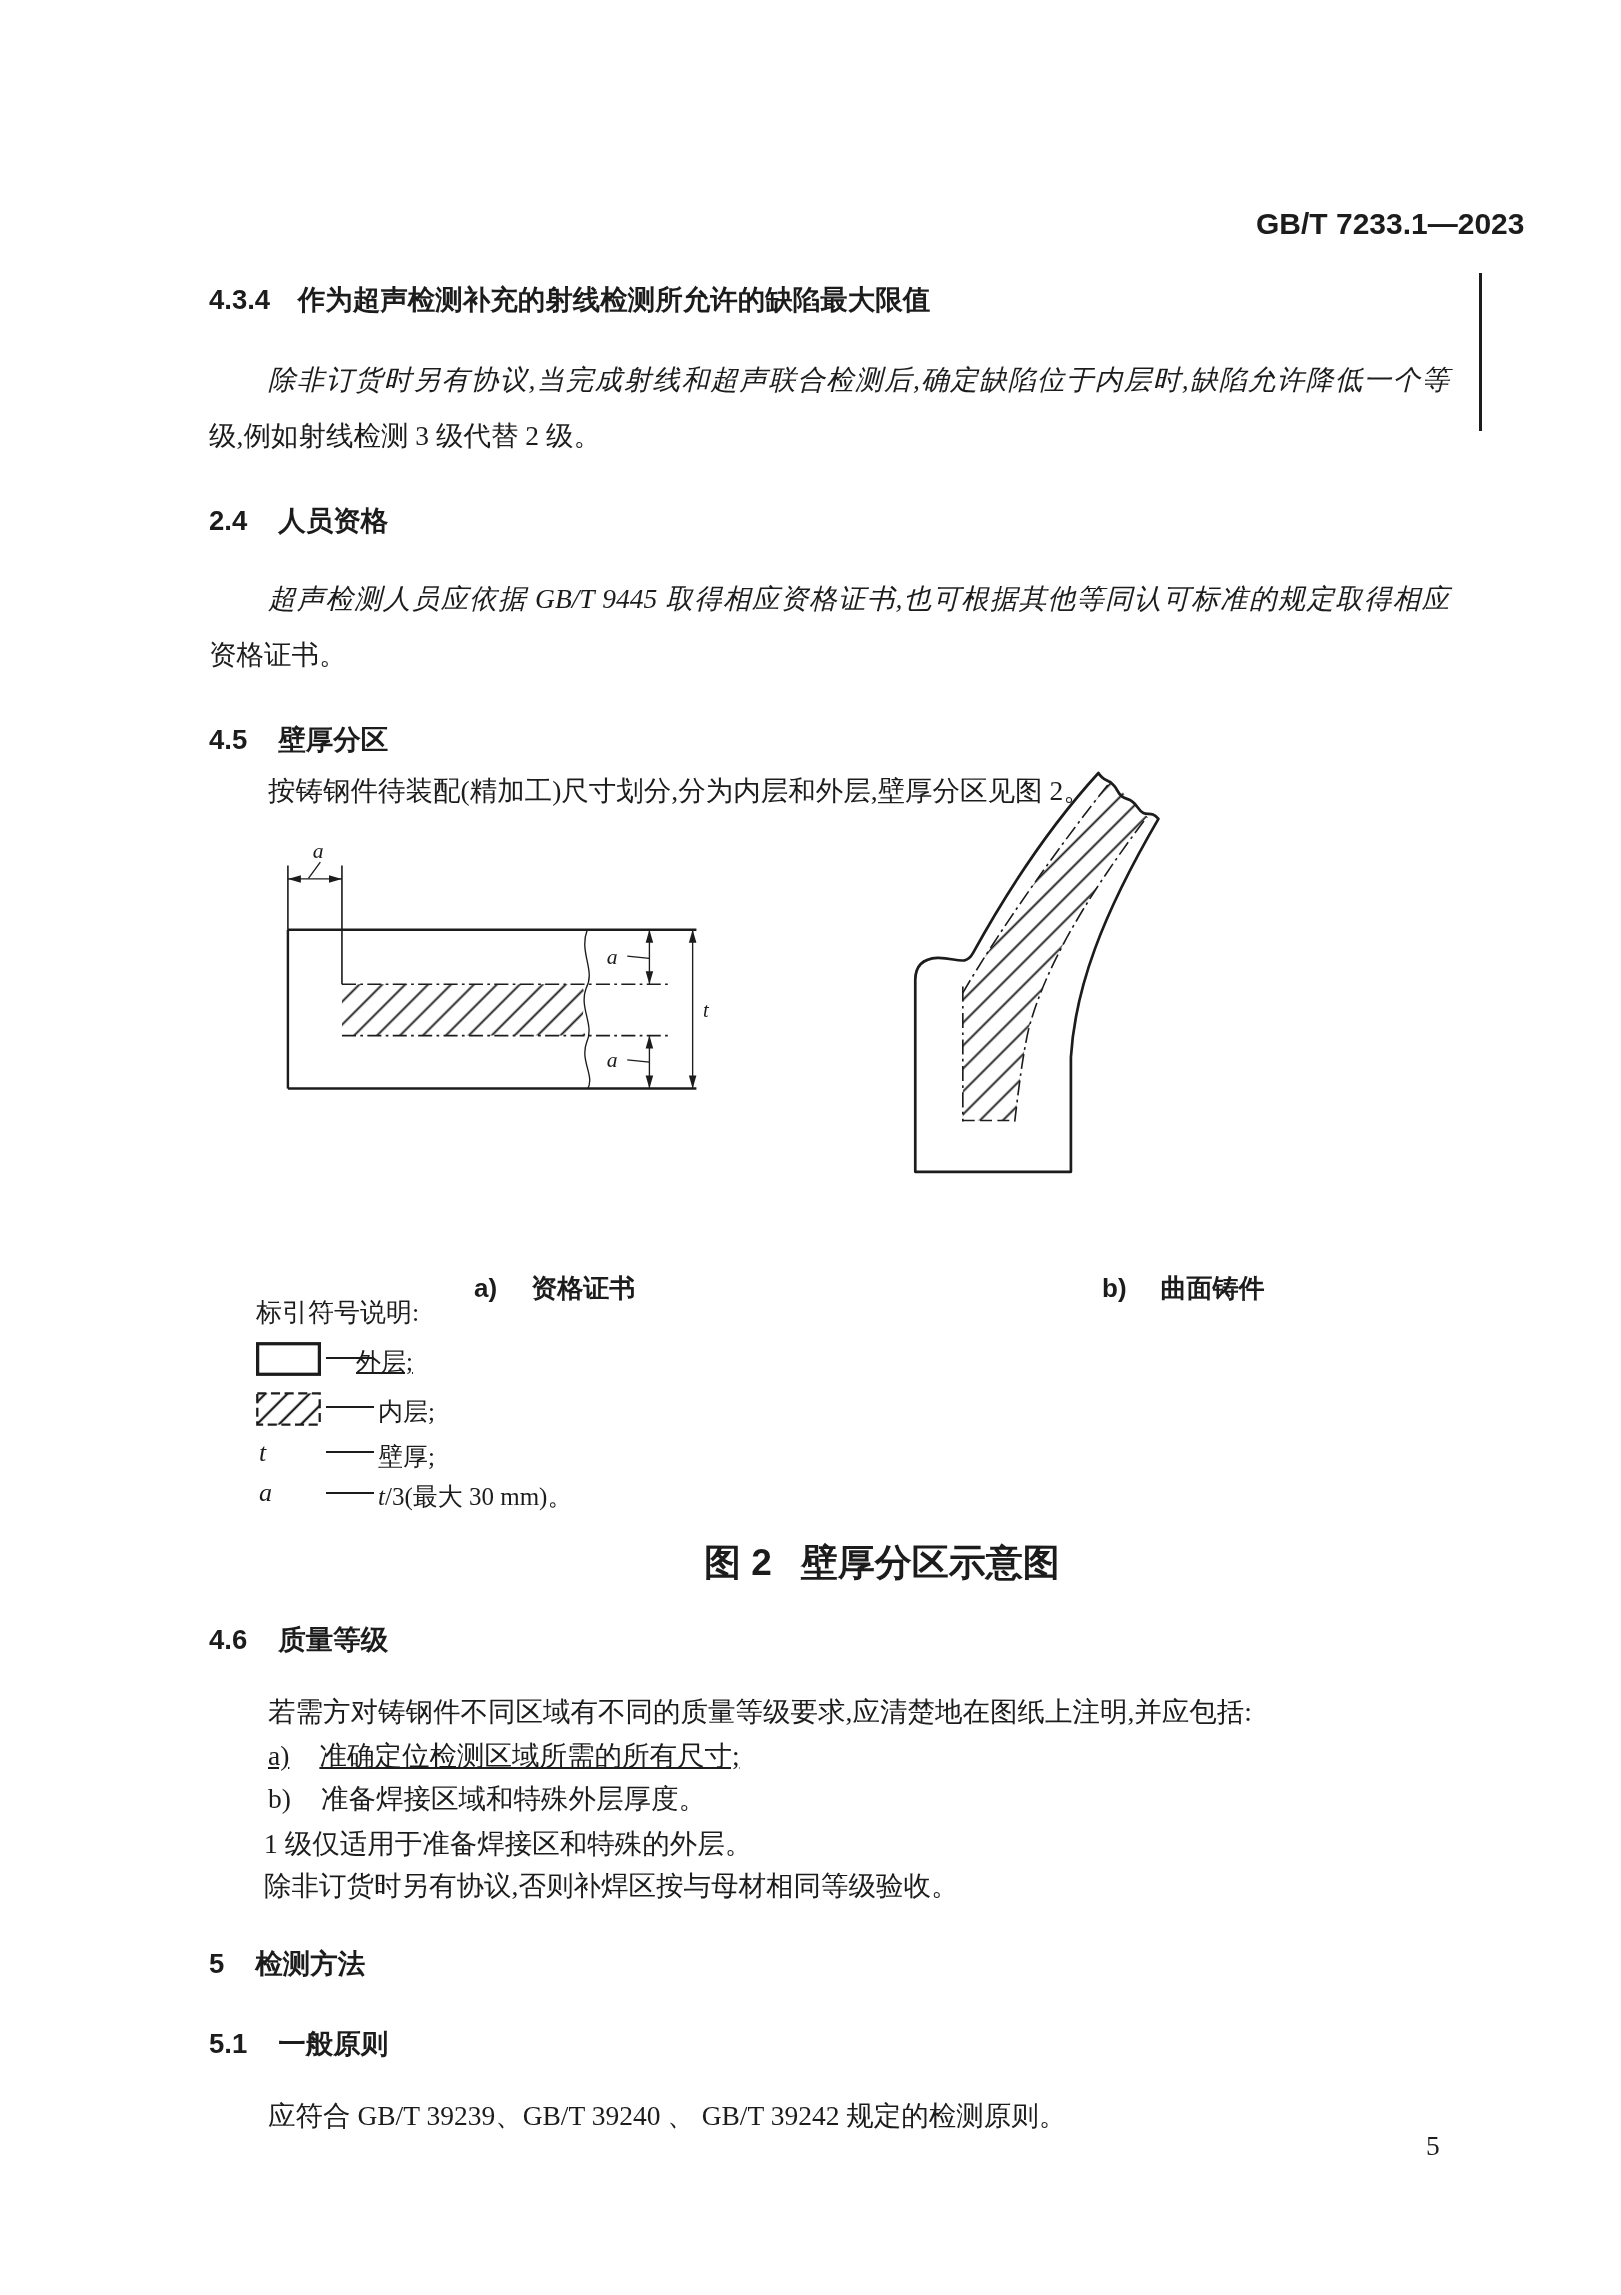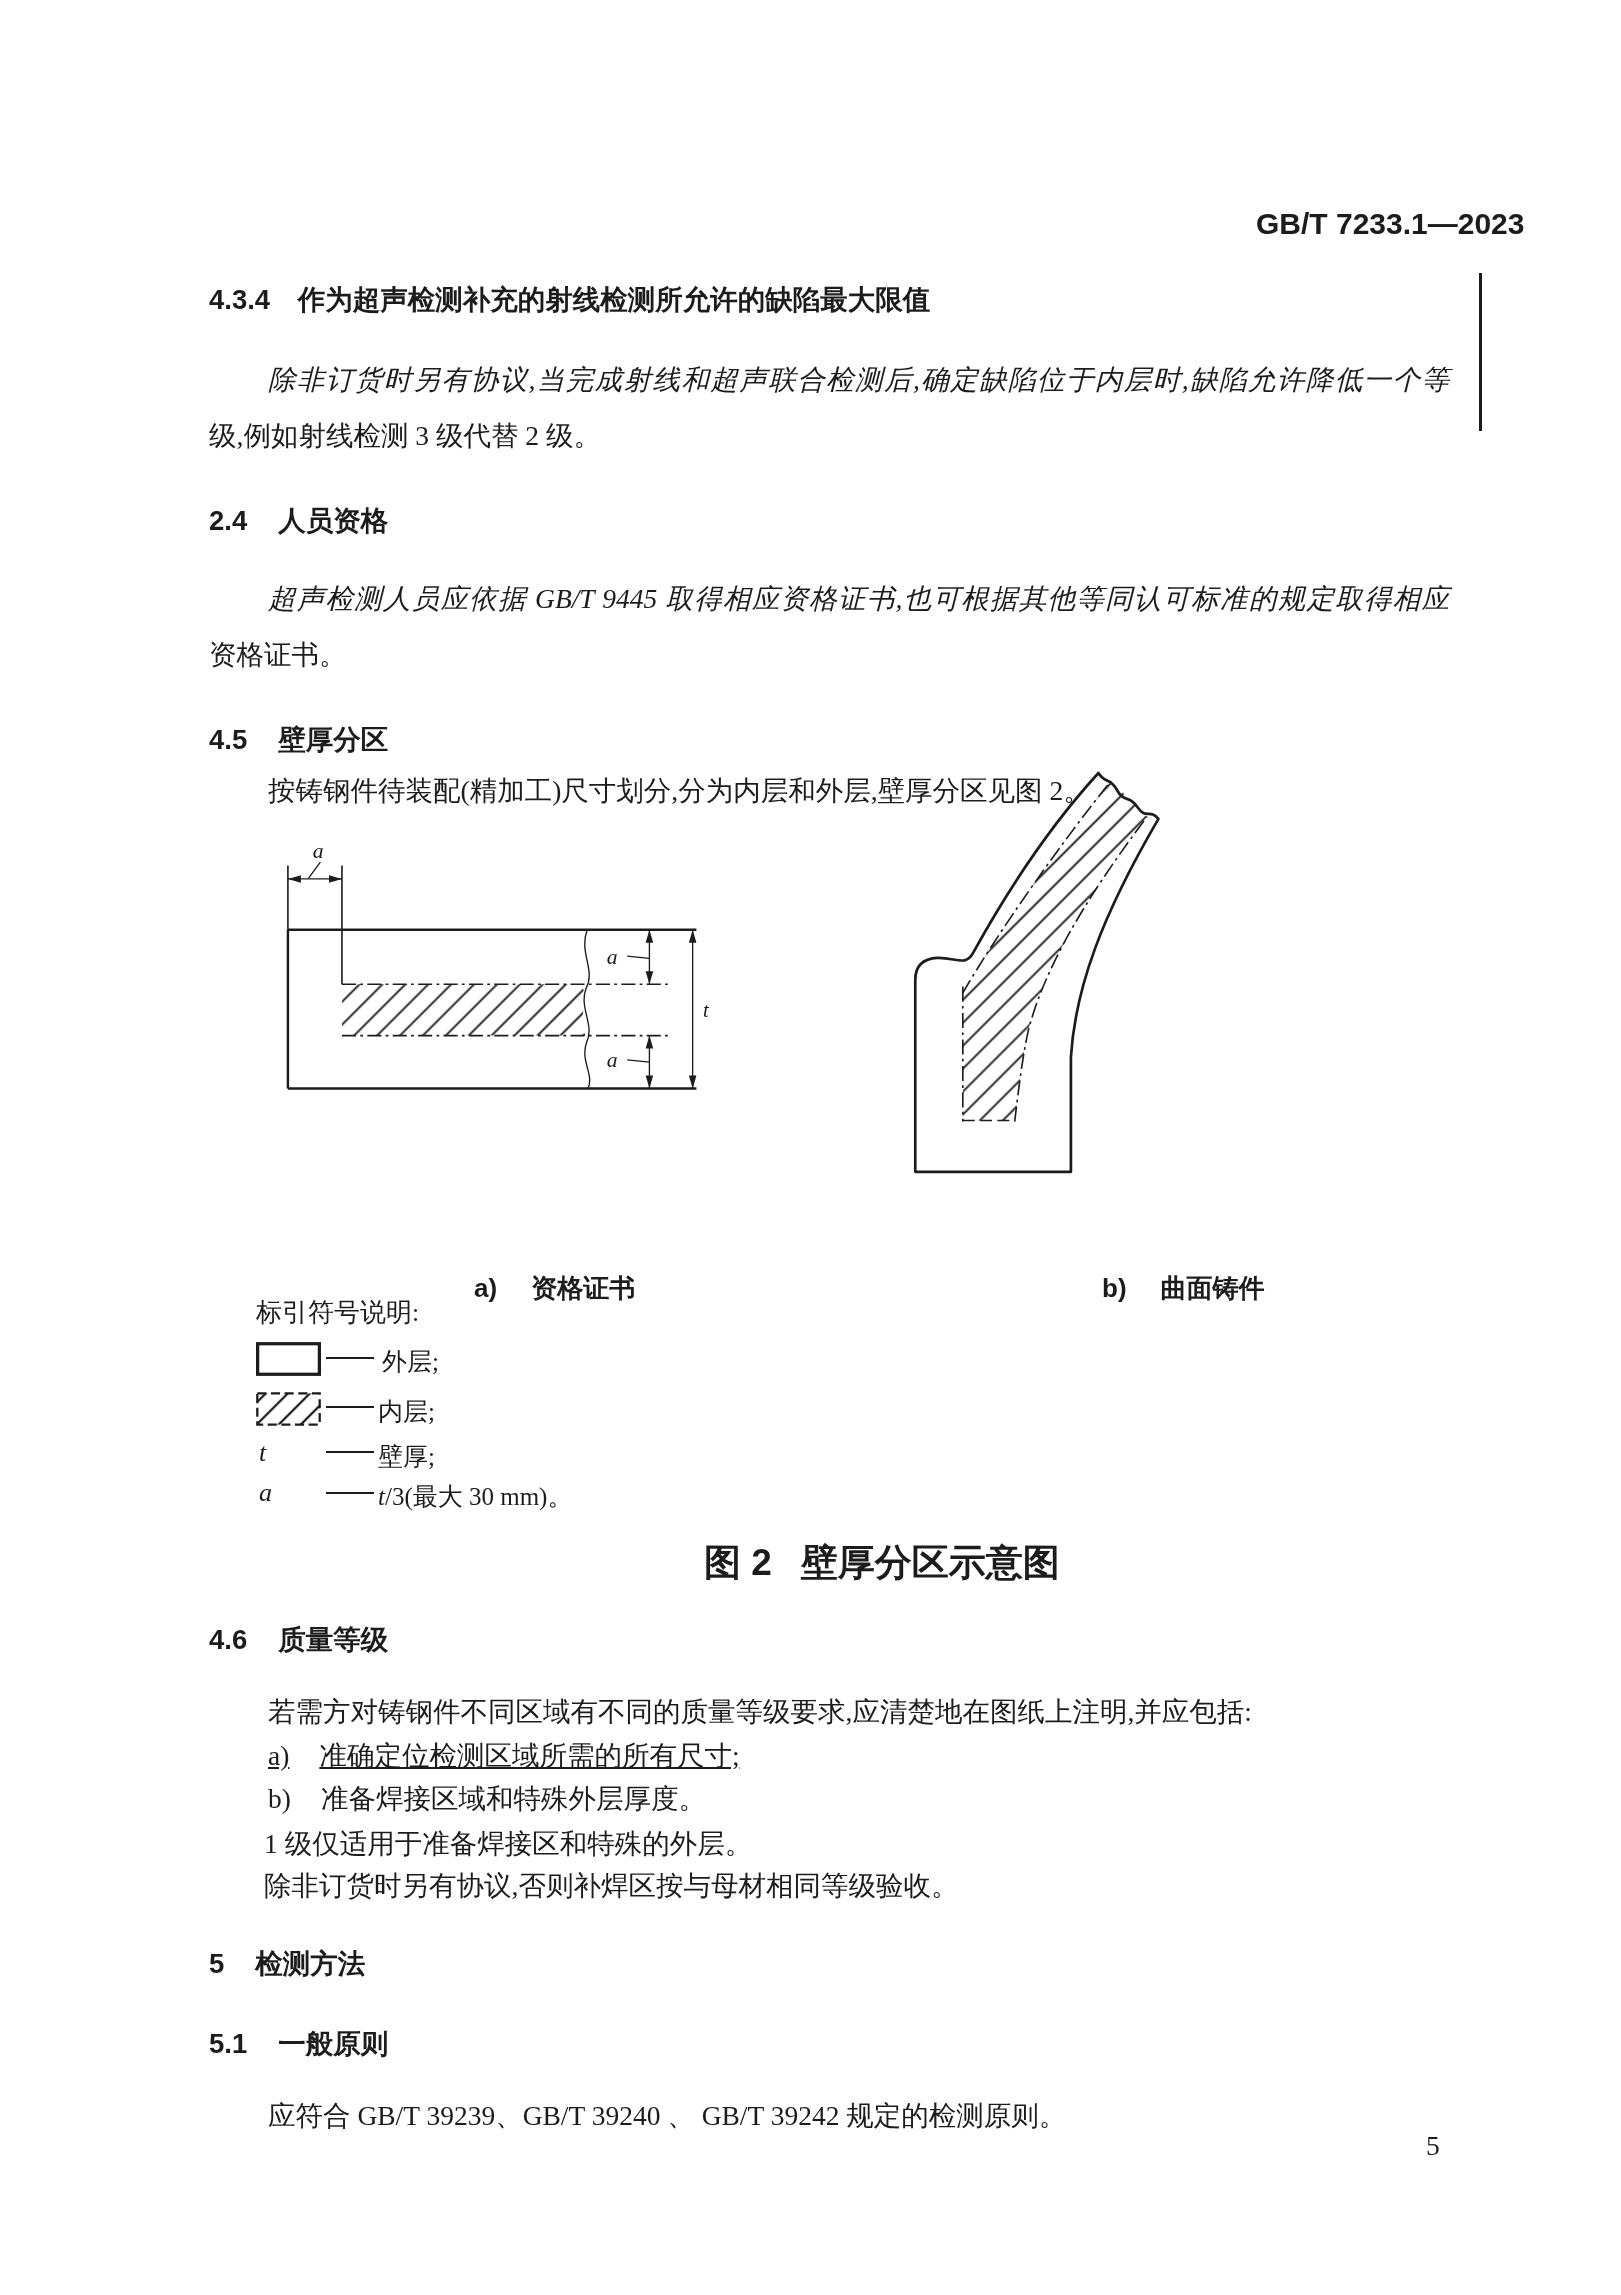--- a/index.html
+++ b/index.html
@@ -119,21 +119,21 @@
   <div class="cap" style="left:1102px;top:1271px;text-align:right;"><span>b)</span><span class="gap"></span><span>曲面铸件</span></div>
 
   <div class="line" style="left:256px;top:1298px;font-size:26px;">标引符号说明:</div>
 
   <div class="swatch" style="left:256px;top:1342px;">
     <svg width="65" height="34" viewBox="0 0 100 52">
         <rect x="2.5" y="2.5" width="95" height="47" fill="#fff" stroke="#1c1c1c" stroke-width="5"></rect>
       </svg>
   </div>
   <div class="leader" style="left:326px;top:1357px;"></div>
-  <div class="legend-label" style="left:382px;top:1345px;">外层;</div>
+  <div class="legend-label" style="left:356px;top:1345px;text-decoration:underline;">外层;</div>
 
   <div class="swatch" style="left:256px;top:1392px;">
     <svg width="65" height="34" viewBox="0 0 100 52">
       <defs>
         <pattern id="hatch2" width="24" height="24" patternUnits="userSpaceOnUse" patternTransform="rotate(-45)">
           <line x1="0" y1="12" x2="24" y2="12" stroke="#1c1c1c" stroke-width="3.5"></line>
         </pattern>
       </defs>
       <rect x="2" y="2" width="96" height="48" fill="url(#hatch2)" stroke="#1c1c1c" stroke-width="3.5" stroke-dasharray="14 7"></rect>
     </svg>

